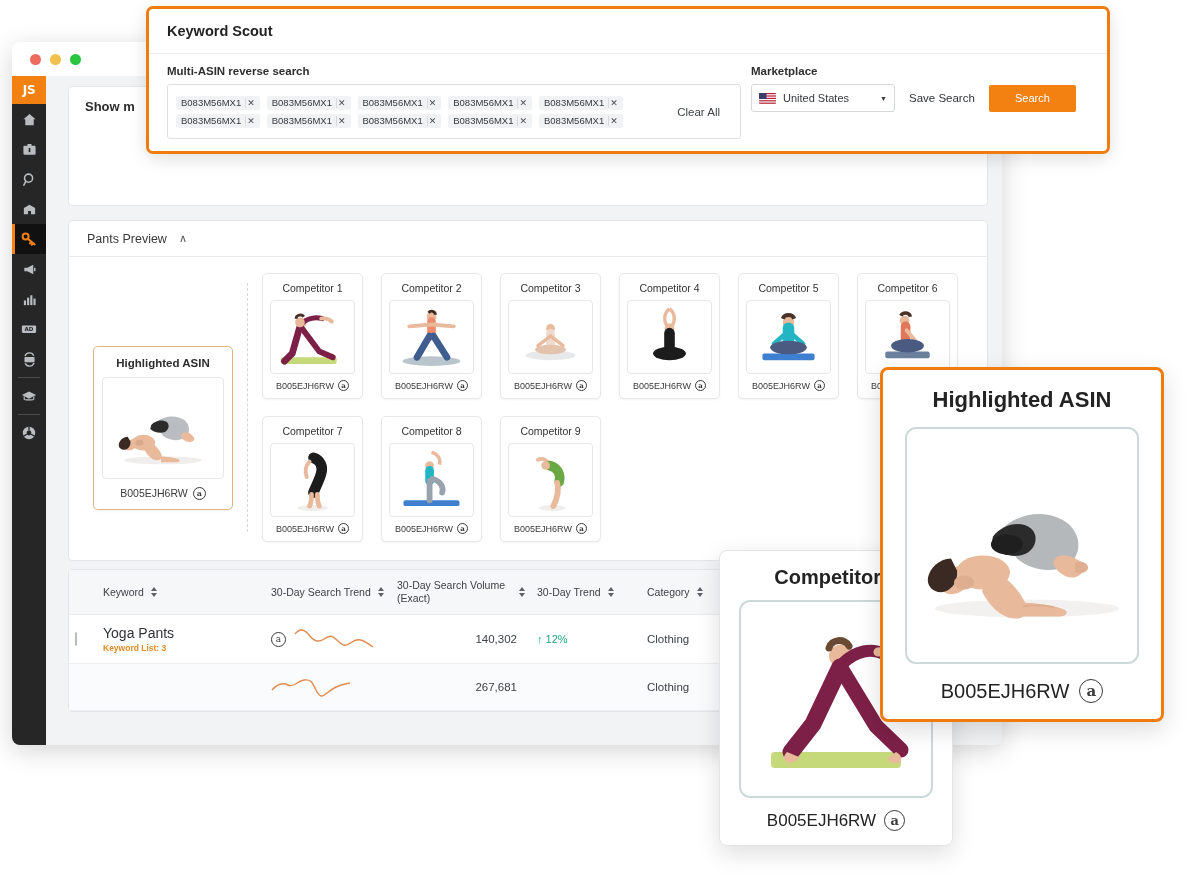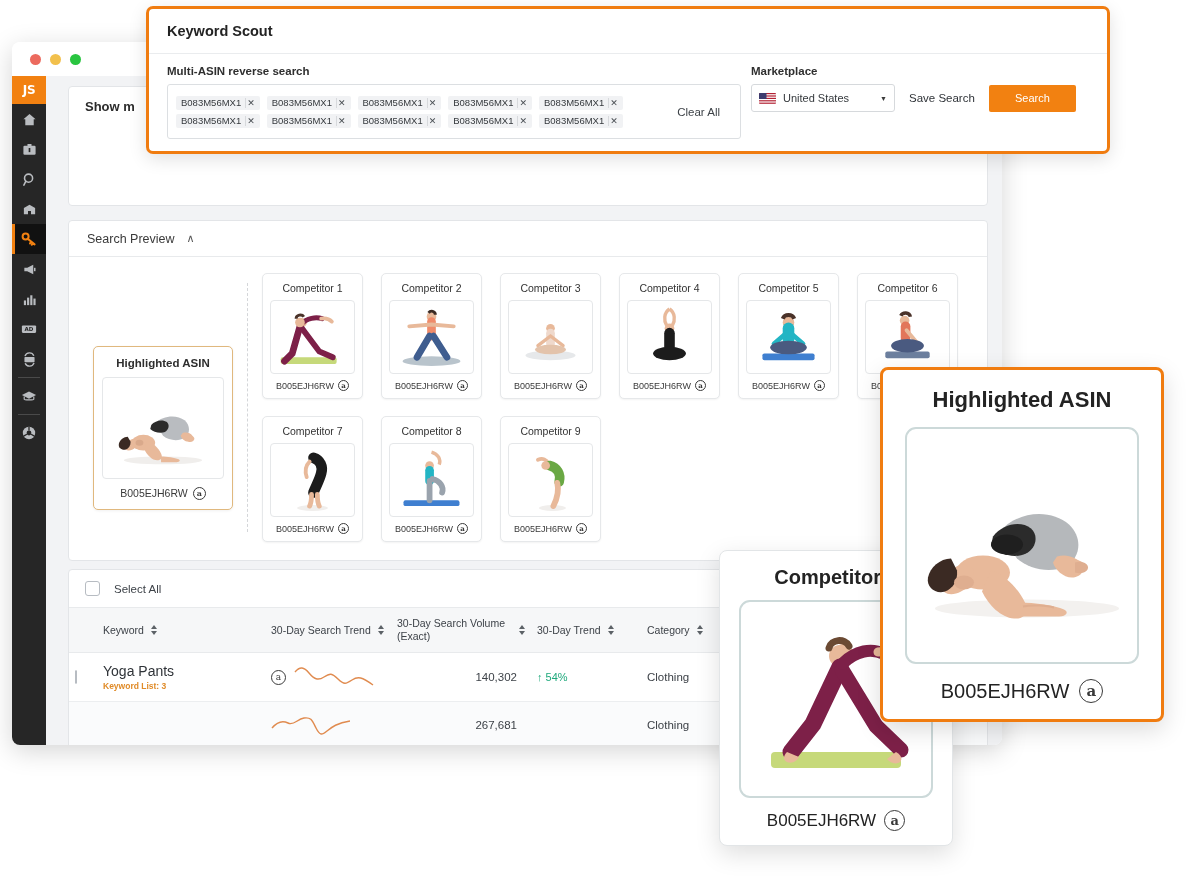--- a/index.html
+++ b/index.html
@@ -368,21 +368,21 @@
       </div>
 
       <div class="content">
 
         <div class="panel top-panel">
           <div class="show-more">Show m</div>
         </div>
 
         <div class="panel preview-panel">
           <div class="preview-head">
-            <span class="preview-title">Search Preview</span>
+            <span class="preview-title">Pants Preview</span>
             <span class="chevron-up">∧</span>
           </div>
 
           <div class="preview-body">
             <div class="hl-col">
               <div class="hl-card">
                 <div class="hl-card-title">Highlighted ASIN</div>
                 <div class="thumb-box">
                   <svg class="thumb-svg" viewBox="0 0 120 102">
                     <ellipse cx="60" cy="84" rx="40" ry="4" fill="#f0eeec"></ellipse>
@@ -569,24 +569,20 @@
                   </div>
                 </div>
 
               </div>
             </div>
           </div>
         </div>
 
 
         <div class="panel table-panel">
-          <div class="select-all-row">
-            <span class="cbox"></span>
-            <span class="select-all-label">Select All</span>
-          </div>
 
           <table class="kw">
             <thead>
               <tr>
                 <th style="width:28px"></th>
                 <th style="width:168px">
                   <div class="th-inner">
                     <span>Keyword</span>
                     <span class="sorter">
                         <i class="up"></i>
@@ -644,21 +640,21 @@
                     <span class="amz-cell">a</span>
                     <svg class="spark" width="80" height="26" viewBox="0 0 80 26">
                       <path d="M1 8 C6 2, 10 3, 15 9 S24 17, 30 13 S38 9, 44 15 S52 20, 58 16 S68 13, 79 21" fill="none" stroke="#e08b4f" stroke-width="1.4"></path>
                     </svg>
                   </div>
                 </td>
                 <td class="num">140,302</td>
                 <td>
                   <span class="trend-up">
                     <span>↑</span>
-                    <span>54%</span>
+                    <span>12%</span>
                   </span>
                 </td>
                 <td>Clothing</td>
               </tr>
               <tr class="alt">
                 <td></td>
                 <td>
                   
                 </td>
                 <td>

